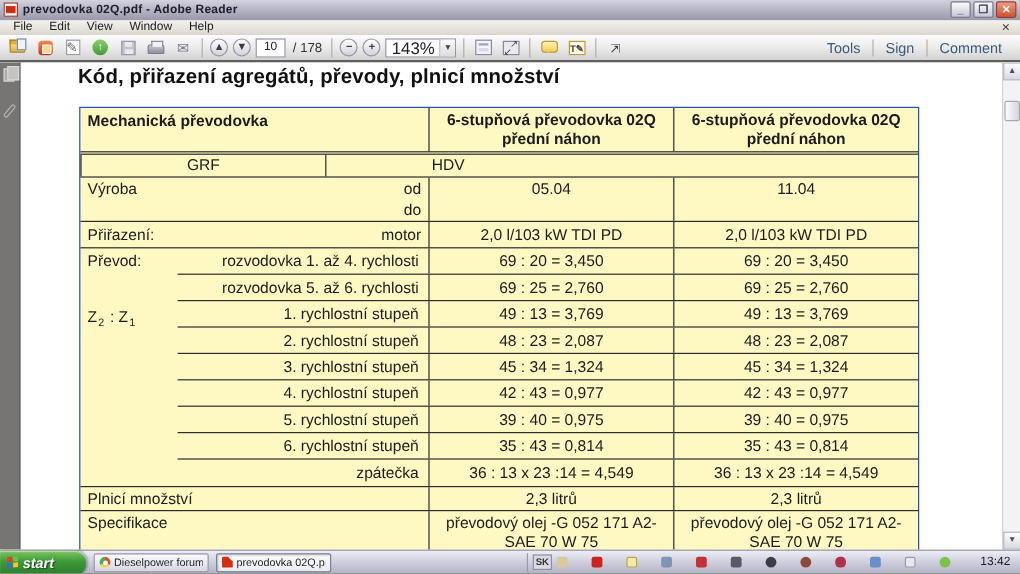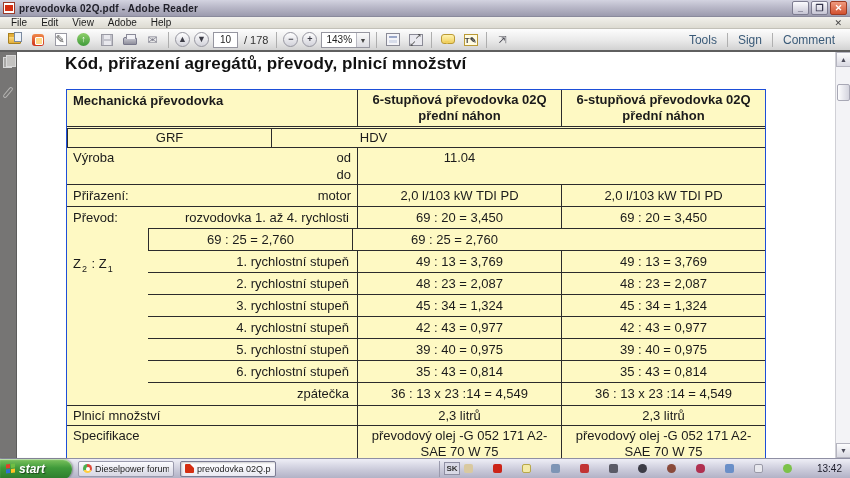--- a/index.html
+++ b/index.html
@@ -46,21 +46,21 @@
   .ic-save::after { content:""; position:absolute; left:2px; bottom:0; width:7px; height:4px; background:#e9e9ee; }
   .ic-print { width:14px; height:8px; background:linear-gradient(#c9c9d2,#8f8f9c); border:1px solid #77778a; border-radius:2px 2px 1px 1px; position:relative; margin-top:3px; }
   .ic-print::before { content:""; position:absolute; left:2px; top:-4px; width:8px; height:4px; background:#f2f2f6; border:1px solid #8a8a98; border-bottom:none; }
   .ic-mail { font-size:12px; color:#7e7e8c; line-height:12px; }
 
   .navcircle { width:15px; height:15px; border-radius:50%; border:1px solid #9696a0;
     background:linear-gradient(#ffffff,#d2d2da); font-size:9px; line-height:13px; text-align:center; color:#3c3c46; font-weight:bold; }
   .pagebox { width:25px; height:16px; border:1px solid #9696a0; background:#fff; font-size:10px; text-align:center; font-family:"Liberation Sans", sans-serif; color:#222; }
   .pagetotal { font-size:11px; color:#333; margin:0 2px; white-space:nowrap; }
   .zoombox { height:16px; border:1px solid #9696a0; background:#fff; display:flex; align-items:center; }
-  .zoomval { font-size:10px; color:#222; padding:0 4px; }
+  .zoomval { font-size:14px; color:#222; padding:0 4px; }
   .zoomdrop { width:13px; height:100%; border-left:1px solid #b9b9c2; background:linear-gradient(#fafafa,#dcdce2); font-size:7px; color:#444; text-align:center; line-height:15px; }
   .ic-pagemode { width:14px; height:13px; border:1px solid #8a8a96; background:#f4f4f8; position:relative; }
   .ic-pagemode::before { content:""; position:absolute; left:2px; top:2px; right:2px; height:2px; background:#9aa7c8; }
   .ic-pagemode::after { content:""; position:absolute; left:2px; top:6px; right:2px; bottom:2px; background:#d7dcea; }
   .ic-fullscreen { width:14px; height:12px; border:1px solid #8a8a96; background:#e9e9ef; position:relative; }
   .ic-fullscreen::before { content:"\2197"; position:absolute; right:0px; top:-3px; font-size:8px; color:#444; }
   .ic-fullscreen::after { content:"\2199"; position:absolute; left:0px; bottom:-3px; font-size:8px; color:#444; }
   .ic-bubble { width:14px; height:10px; background:linear-gradient(#fff3b0,#f0cf5e); border:1px solid #bb9a35; border-radius:3px; position:relative; margin-top:-2px; }
   .ic-bubble::after { content:""; position:absolute; left:2px; bottom:-4px; border:3px solid transparent; border-top-color:#f0cf5e; }
   .ic-tnote { width:14px; height:12px; background:#fffbe2; border:1px solid #bb9a35; font-size:8px; font-weight:bold; color:#444; text-align:center; line-height:11px; }
@@ -158,21 +158,21 @@
       <span class="winbtn">_</span>
       <span class="winbtn">❐</span>
       <span class="winbtn close">✕</span>
     </span>
   </div>
 
   <div class="menubar">
     <span class="menuitem">File</span>
     <span class="menuitem">Edit</span>
     <span class="menuitem">View</span>
-    <span class="menuitem">Adobe</span>
+    <span class="menuitem">Window</span>
     <span class="menuitem">Help</span>
     <span class="menubar-close">✕</span>
   </div>
 
   <div class="toolbar">
     <span class="tbtn">
         <span class="ic-folder"></span>
       </span>
     <span class="tbtn">
         <span class="ic-adobe"></span>
@@ -254,20 +254,21 @@
           <div class="c2">GRF</div>
           <div class="c3">HDV</div>
         </div>
 
         <div class="trow r-vyroba">
           <div class="c1">
             <span>Výroba</span>
             <span class="fromto">od
 do</span>
           </div>
+          <div class="c2">05.04</div>
           <div class="c3">11.04</div>
         </div>
 
         <div class="trow r-prirazeni">
           <div class="c1">
             <span>Přiřazení:</span>
             <span class="subr">motor</span>
           </div>
           <div class="c2">2,0 l/103 kW TDI PD</div>
           <div class="c3">2,0 l/103 kW TDI PD</div>
@@ -278,20 +279,21 @@
             <span class="prevod">Převod:</span>
             <span class="zr"><span>Z</span><sub>2</sub><span> : Z</span><sub>1</sub></span>
           </div>
           <div class="grows">
             <div class="grow">
               <div class="gsub">rozvodovka 1. až 4. rychlosti</div>
               <div class="gv">69 : 20 = 3,450</div>
               <div class="gv">69 : 20 = 3,450</div>
             </div>
             <div class="grow">
+              <div class="gsub">rozvodovka 5. až 6. rychlosti</div>
               <div class="gv">69 : 25 = 2,760</div>
               <div class="gv">69 : 25 = 2,760</div>
             </div>
             <div class="grow">
               <div class="gsub">1. rychlostní stupeň</div>
               <div class="gv">49 : 13 = 3,769</div>
               <div class="gv">49 : 13 = 3,769</div>
             </div>
             <div class="grow">
               <div class="gsub">2. rychlostní stupeň</div>

